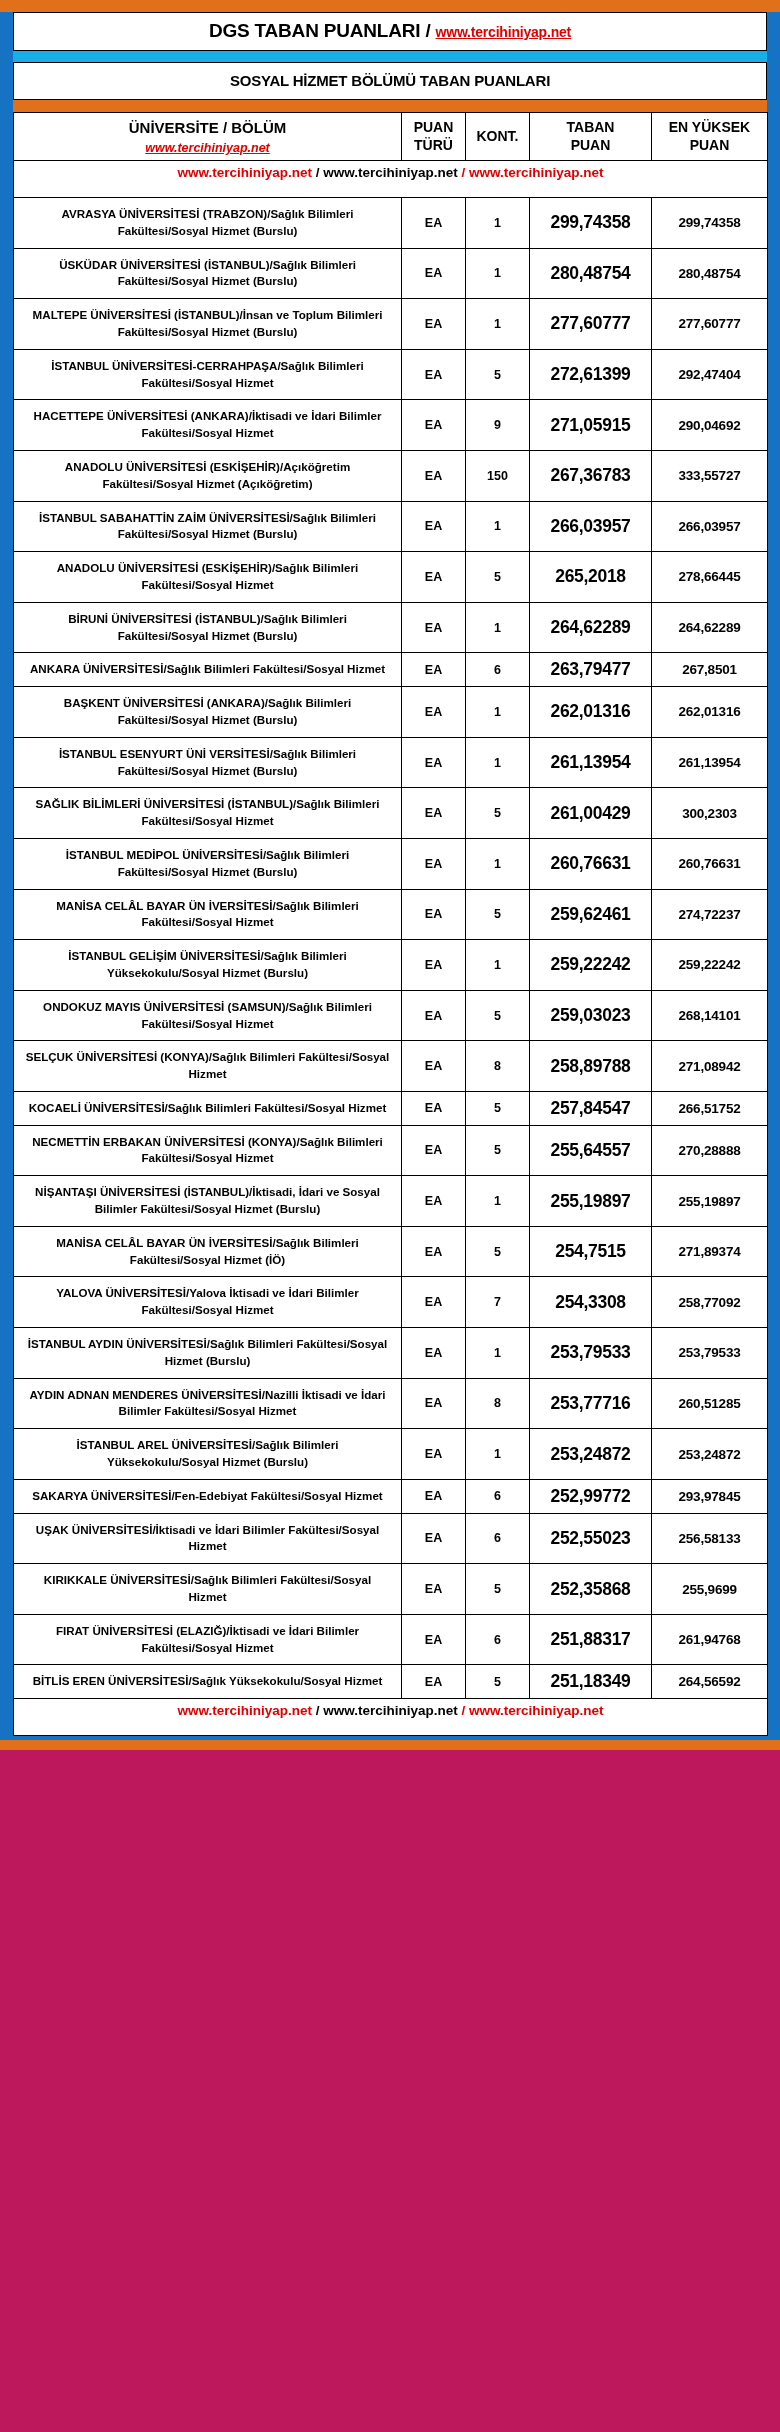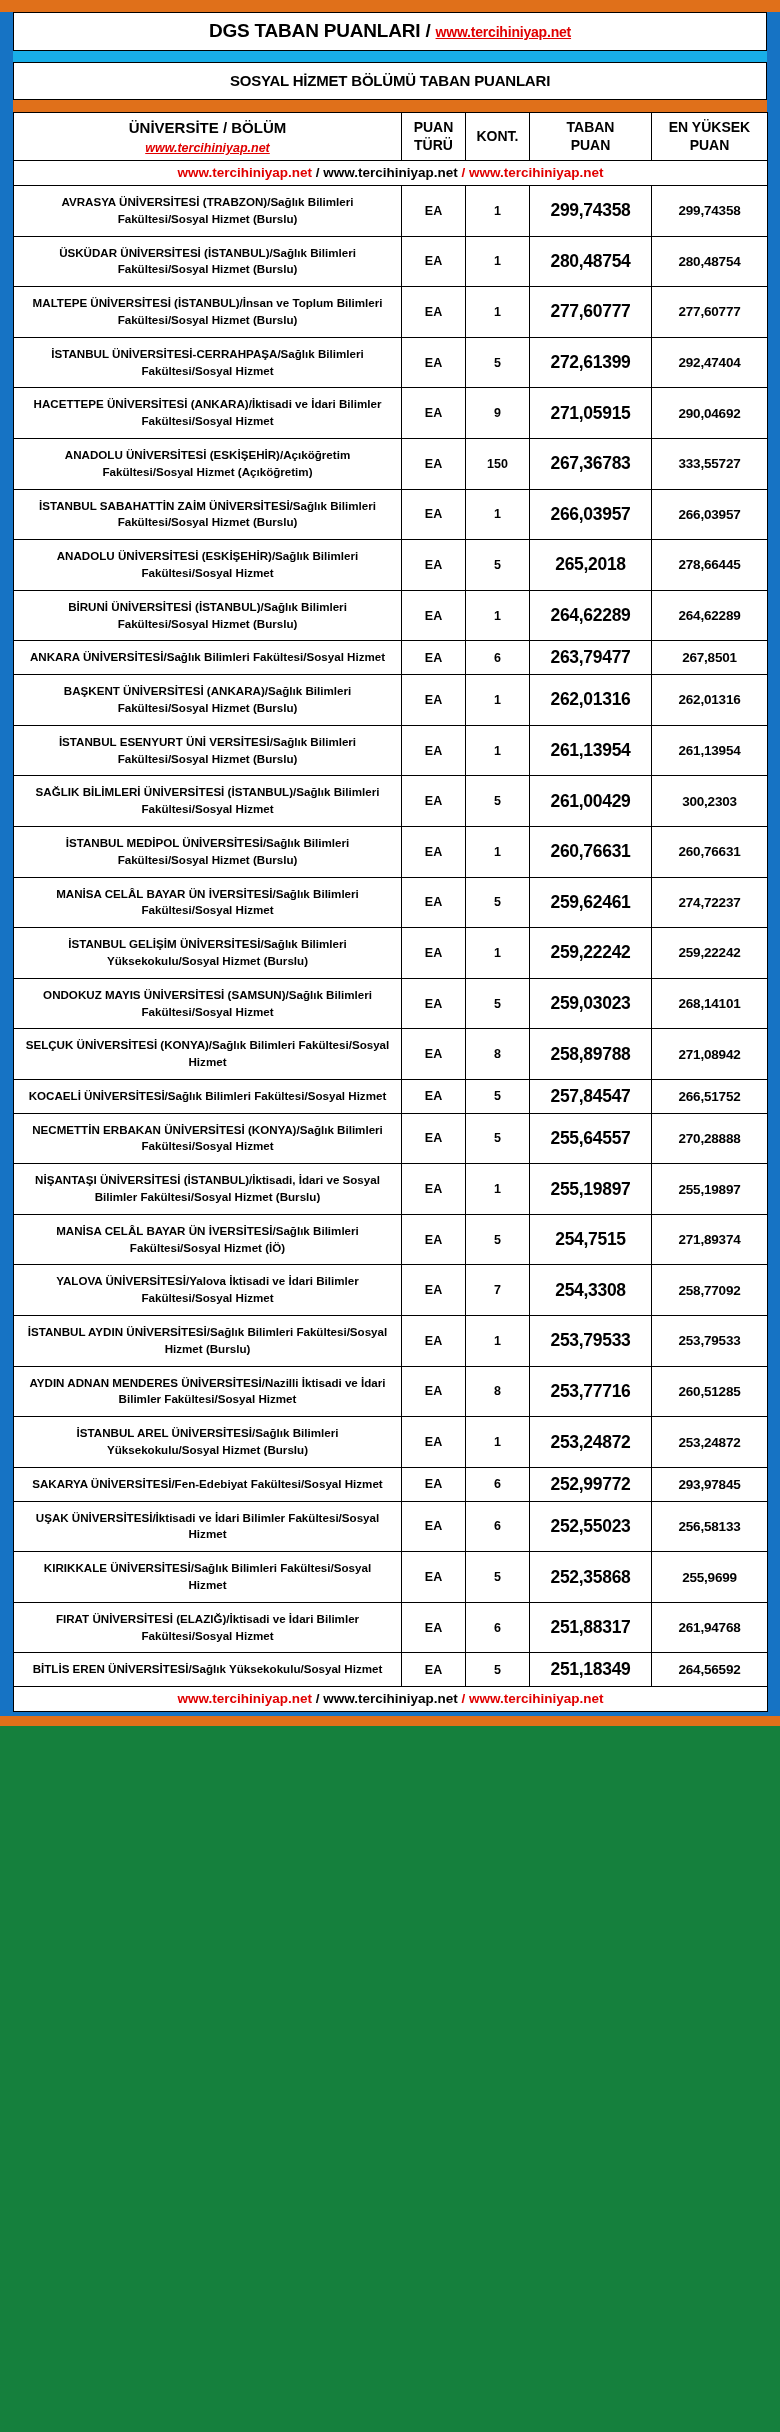--- a/index.html
+++ b/index.html
@@ -5,21 +5,21 @@
   * { box-sizing: border-box; }
   html, body {
     margin: 0; padding: 0;
     background: #1673c4;
     font-family: "Liberation Sans", sans-serif;
   }
   #page {
     width: 780px;
     min-height: 2432px;
     position: relative;
-    background: #15803d;
+    background: #be185d;
     overflow: hidden;
   }
   
   .band-orange-top {
     height: 12px;
     background: #e0701a;
     width: 780px;
     margin: 0;
   }
   .band-orange-bottom {
@@ -124,21 +124,21 @@
     line-height: 1.25;
     padding: 3px 1px;
   }
   th.h-taban { background: #ffff00; }
   .hl1, .hl2 { display: block; }
 
   
   td.promo {
     background: #fbc28e;
     text-align: center;
-    padding: 4px 2px 5px 2px;
+    padding: 4px 2px 17px 2px;
     font-size: 13.5px;
     font-weight: bold;
     color: #000;
     white-space: nowrap;
   }
   td.promo .red { color: #e00000; }
   td.promo .blk { color: #000; }
 
   
   td.name {

